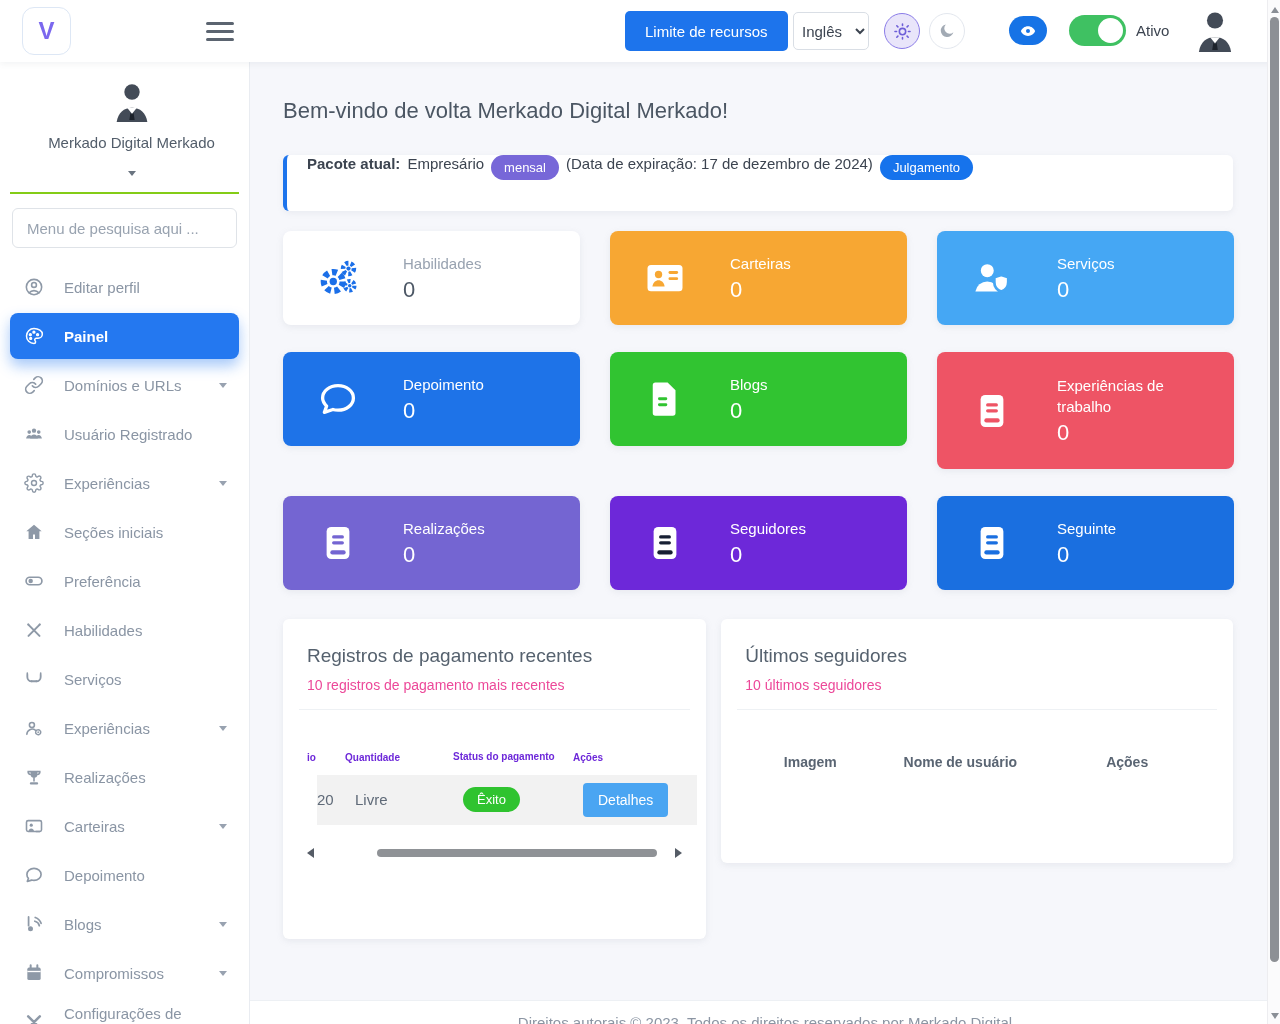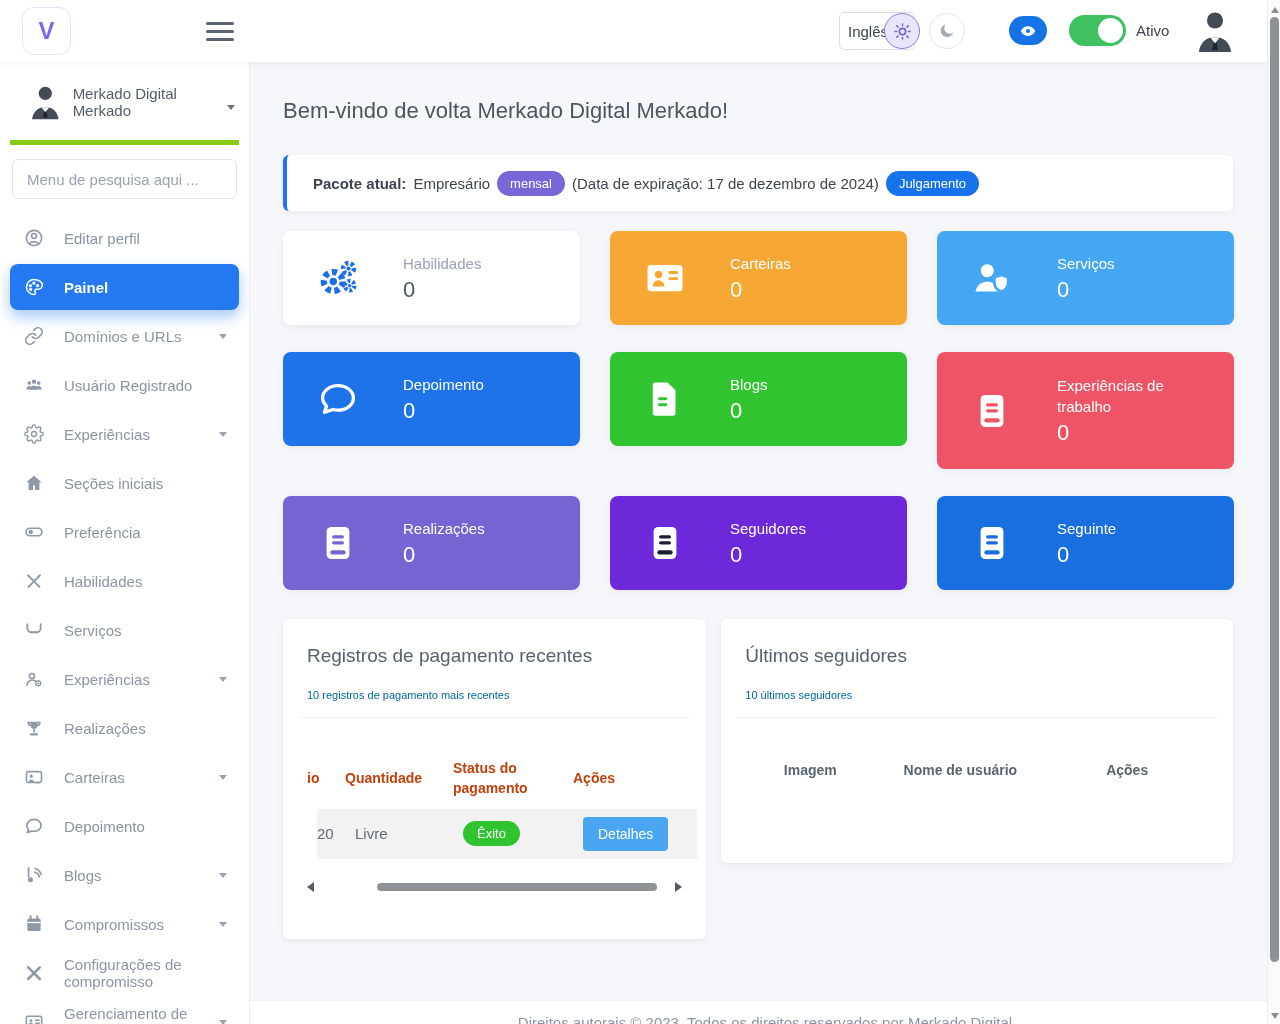--- a/index.html
+++ b/index.html
@@ -12,21 +12,21 @@
   .header { position:absolute; top:0; left:0; right:0; height:62px; background:#fff;
             box-shadow:0 2px 6px rgba(90,100,120,.08); z-index:20; display:flex; align-items:center; }
   .logo-box { position:absolute; left:22px; top:7px; width:49px; height:48px; border:1px solid #dde7f5;
               border-radius:12px; background:#fff; display:flex; align-items:center; justify-content:center; }
   .logo-v { font-size:24px; font-weight:bold; color:#7b68ee; }
   .hamburger { position:absolute; left:206px; top:19px; width:28px; height:24px; display:flex;
                flex-direction:column; justify-content:center; gap:5px; cursor:pointer; }
   .hamburger i { display:block; height:3px; background:#5b6470; border-radius:2px; }
   .btn-resources { position:absolute; left:625px; top:11px; height:40px; padding:0 20px; background:#1d74ec;
                    color:#fff; border:none; border-radius:5px; font-size:15px; font-family:inherit; cursor:pointer; }
-  .lang-select { position:absolute; left:839px; top:12px; height:38px; width:76px; border:1px solid #d9dee5;
+  .lang-select { position:absolute; left:793px; top:12px; height:38px; width:76px; border:1px solid #d9dee5;
                  border-radius:5px; background:#fff; font-size:15px; color:#3c4450; font-family:inherit; padding:0 4px; }
   .circle-btn { position:absolute; top:13px; width:36px; height:36px; border-radius:50%; display:flex;
                 align-items:center; justify-content:center; cursor:pointer; background:#fff; }
   .sun-btn { left:884px; background:#e9e5fa; border:1.5px solid #8b7ce8; color:#6e5fd8; }
   .moon-btn { left:929px; border:1px solid #e3e7ee; color:#9aa2ad; }
   .eye-btn { position:absolute; left:1009px; top:16px; width:38px; height:29px; border-radius:15px;
              background:#1673e6; display:flex; align-items:center; justify-content:center; cursor:pointer; }
   .toggle { position:absolute; left:1069px; top:15px; width:57px; height:31px; border-radius:16px;
             background:#3fc162; cursor:pointer; }
   .toggle .knob { position:absolute; right:3px; top:3px; width:25px; height:25px; border-radius:50%; background:#fff; }
@@ -37,21 +37,21 @@
   .vscroll { position:absolute; top:0; right:0; bottom:0; width:13px; background:#fbfbfc;
              border-left:1px solid #ededf0; z-index:40; }
   .vscroll .thumb { position:absolute; left:2px; width:9px; top:17px; height:945px; background:#8d9095; border-radius:5px; }
   .arr-up, .arr-dn { position:absolute; left:3px; width:0; height:0; border-left:4px solid transparent; border-right:4px solid transparent; }
   .arr-up { top:7px; border-bottom:6px solid #8a8f96; }
   .arr-dn { bottom:5px; border-top:6px solid #8a8f96; }
 
   
   .sidebar { position:absolute; top:62px; left:0; bottom:0; width:250px; background:#fff;
              border-right:1px solid #e9ecf1; z-index:15; overflow:hidden; padding:0 10px; }
-  .profile { display:flex; align-items:center; gap:10px; padding:18px 4px 16px 18px; border-bottom:5px solid #84cc16; }
+  .profile { display:flex; align-items:center; gap:10px; padding:18px 4px 16px 18px; border-bottom:2px solid #84cc16;flex-direction:column; }
   .profile-name { font-size:15px; color:#525d6a; }
   .profile-caret { width:0;height:0;border-left:4px solid transparent;border-right:4px solid transparent;
                    border-top:5px solid #6a7480; margin-top:10px; }
   .search-wrap { padding:14px 2px 4px; }
   .search-input { width:100%; height:40px; border:1px solid #dfe3e8; border-radius:6px; padding:0 14px;
                   font-size:15px; color:#3c4450; font-family:inherit; background:#fff; }
   .search-input::placeholder { color:#99a3b0; }
   .nav { margin-top:12px; }
   .nav-item { display:flex; align-items:center; gap:20px; height:46px; padding:0 12px 0 14px; border-radius:8px;
               color:#8a95a4; font-size:15px; cursor:pointer; margin-bottom:3px; }
@@ -61,21 +61,21 @@
   .nav-ic { width:20px; height:20px; flex:none; color:#8e99a7; }
   .nav-item.active .nav-ic { color:#fff; }
   .nav-caret { width:0;height:0;border-left:4px solid transparent;border-right:4px solid transparent;
                border-top:5px solid #98a2b0; }
 
   
   .main { position:absolute; left:250px; top:62px; right:0; bottom:0; overflow:hidden;
           padding:0 47px 0 33px; background:#f6f7fb; }
   .welcome { margin-top:36px; font-size:22px; font-weight:500; color:#4b5663; }
   .alert { margin-top:31px; height:56px; background:#fff; border-radius:6px; border-left:4px solid #1d74ec;
-           box-shadow:0 2px 6px rgba(140,152,164,.12); display:flex; align-items:center; padding-left:26px;
+           box-shadow:0 2px 6px rgba(140,152,164,.12); display:flex; align-items:flex-start; padding-left:20px;
            font-size:15px; color:#3c4450; gap:7px; }
   .alert b { font-weight:bold; }
   .badge { display:inline-block; color:#fff; font-size:13px; border-radius:999px; padding:5px 13px; }
   .badge-purple { background:#7767d8; }
   .badge-blue { background:#1673ec; }
 
   
   .cards { margin-top:20px; display:grid; grid-template-columns:repeat(3,297px); column-gap:30px;
            row-gap:27px; align-items:start; }
   .card { height:94px; border-radius:8px; background:#fff; box-shadow:0 2px 7px rgba(140,152,164,.14);
@@ -94,23 +94,23 @@
   .card.c6 { background:#7465d2; } .card.c6 .cut { fill:#7465d2; }
   .card.c7 { background:#6d28d9; } .card.c7 .cut { fill:#171f33; }
   .card.c8 { background:#1a6fe0; } .card.c8 .cut { fill:#1a6fe0; }
 
   
   .panels { margin-top:29px; display:flex; gap:15px; align-items:flex-start; }
   .panel { background:#fff; border-radius:6px; box-shadow:0 2px 7px rgba(140,152,164,.14); }
   .panel.payments { width:460px; height:320px; }
   .panel.followers { width:556px; height:244px; }
   .panel-title { font-size:19px; color:#55616e; margin:26px 24px 0; }
-  .panel-sub { font-size:11px; color:#0369a1; margin:22px 24px 0; }
+  .panel-sub { font-size:14px; color:#ec4899; margin:10px 24px 0; }
   .panel hr { border:none; border-top:1px solid #eef1f4; margin:16px 16px 0; }
-  .thead { display:flex; margin:40px 24px 0; font-size:14px; font-weight:bold; color:#c2410c; align-items:center; }
+  .thead { display:flex; margin:40px 24px 0; font-size:10px; font-weight:bold; color:#6d28d9; align-items:center; }
   .trow { display:flex; margin:10px 0 0 34px; width:380px; height:50px; background:#f2f2f2;
           align-items:center; font-size:15px; color:#5f6a78; }
   .pc1 { width:34px; } .pc2 { width:122px; padding-left:14px; } .pc3 { width:120px; } .pc4 { width:100px; }
   .thead .pc1 { width:24px; } .thead .pc3 { line-height:1.45; }
   .trow .pc1 { width:24px; }
   .badge-success { background:#2fc32f; font-size:13px; padding:5px 14px; }
   .btn-details { background:#4aa5f2; color:#fff; border:none; border-radius:4px; padding:9px 15px;
                  font-size:14px; font-family:inherit; cursor:pointer; }
   .hscroll { margin:21px 24px 0; height:14px; display:flex; align-items:center; gap:8px; }
   .hs-arrow { width:0; height:0; border-top:5px solid transparent; border-bottom:5px solid transparent; cursor:pointer; }
@@ -134,20 +134,21 @@
 
   <div class="header">
     <div class="logo-box">
       <span class="logo-v">V</span>
     </div>
     <div class="hamburger">
         <i></i>
         <i></i>
         <i></i>
       </div>
+    <button class="btn-resources">Limite de recursos</button>
     <select class="lang-select">
       <option>Inglês</option>
     </select>
     <div class="circle-btn sun-btn">
       <svg width="19" height="19" viewBox="0 0 24 24" fill="none" stroke="currentColor" stroke-width="2" stroke-linecap="round">
         <circle cx="12" cy="12" r="4"></circle>
           <path d="M12 2.5v2M12 19.5v2M4.8 4.8l1.4 1.4M17.8 17.8l1.4 1.4M2.5 12h2M19.5 12h2M4.8 19.2l1.4-1.4M17.8 6.2l1.4-1.4"></path>
       </svg>
     </div>
     <div class="circle-btn moon-btn">

